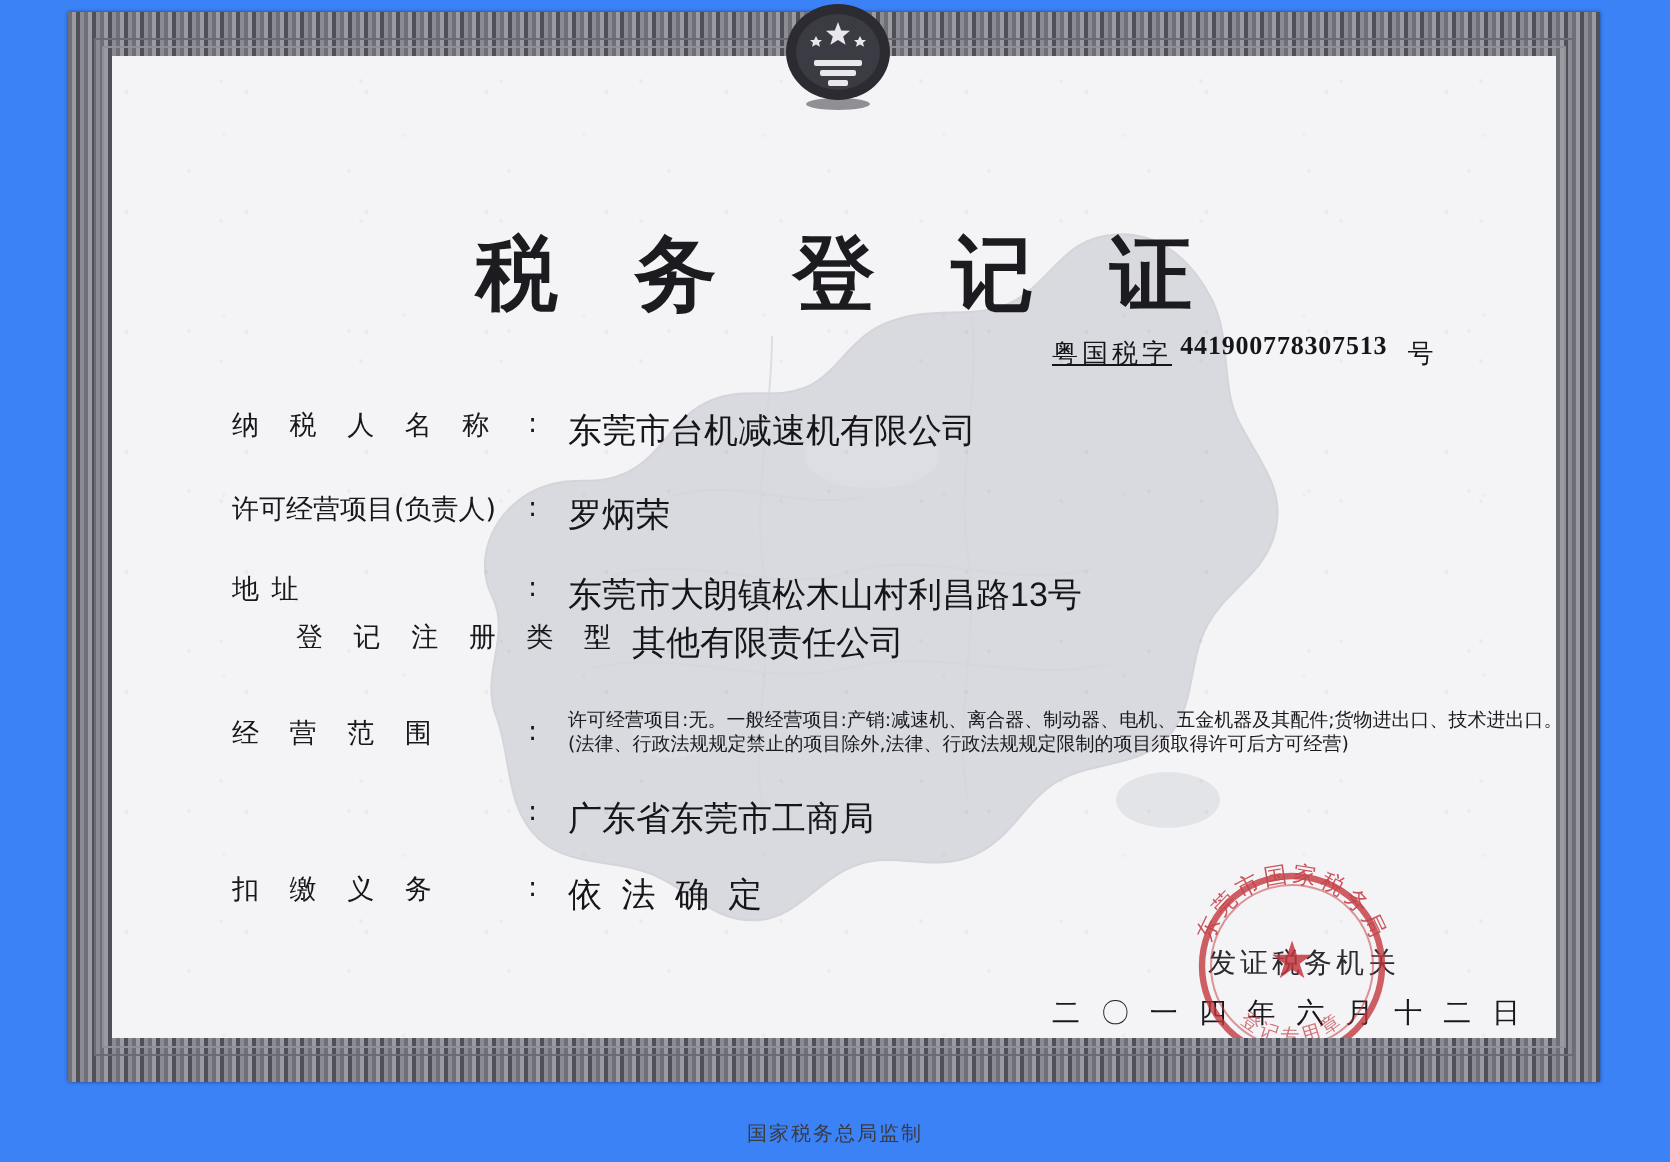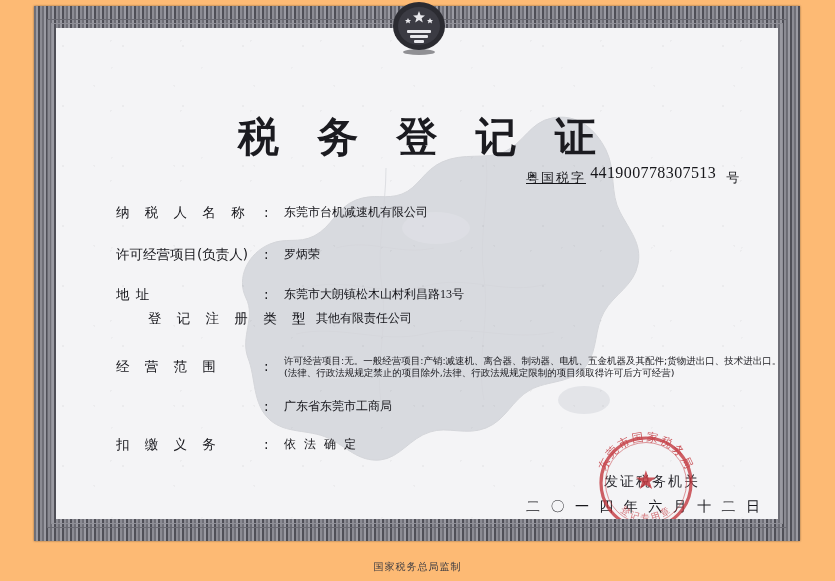--- a/index.html
+++ b/index.html
@@ -13,21 +13,21 @@
     font-family: "Liberation Serif", serif;
     position: relative;
     overflow: hidden;
   }
 
   
   #page {
     position: absolute;
     left: 0; top: 0;
     width: 835px; height: 581px;
-    background: #fdba74;
+    background: #3b82f6;
   }
 
   
   #cert-frame {
     position: absolute;
     left: 34px; top: 6px;
     width: 766px; height: 535px;
     background:
       repeating-linear-gradient(90deg,
         #6f6f77 0px, #6f6f77 2px,
@@ -106,24 +106,25 @@
     width: 250px;
     height: 24px;
     font-family: "DejaVu Sans", sans-serif;
     font-size: 13px;
     color: #16161a;
     white-space: nowrap;
   }
   #serial .s-char { letter-spacing: 2px; text-decoration: underline; }
   #serial .s-num {
     font-family: "Liberation Serif", serif;
-    font-size: 16px;
+    font-size: 13px;
     letter-spacing: .4px;
     position: relative;
     top: -4px;
+    font-weight: bold;
   }
   #serial .s-tail { margin-left: 6px; }
 
   
   .row {
     position: absolute;
     left: 60px;
     width: 640px;
     height: 22px;
   }
@@ -142,22 +143,22 @@
   .colon {
     position: absolute;
     left: 148px; top: 0;
     font-family: "DejaVu Sans", sans-serif;
     font-size: 13.5px;
     color: #17171c;
   }
   .value {
     position: absolute;
     left: 168px; top: 0;
-    font-family: Liberation Serif, serif;
-    font-size: 12px;
+    font-family: Liberation Sans, sans-serif;
+    font-size: 17px;
     color: #15151a;
     white-space: nowrap;
   }
   .value.sp { letter-spacing: 2.5px; }
 
   #row-name   { top: 176px; }
   #row-legal  { top: 218px; }
   #row-addr   { top: 258px; }
   #row-type   { top: 282px; margin-left: 32px; }
   #row-scope  { top: 330px; }

